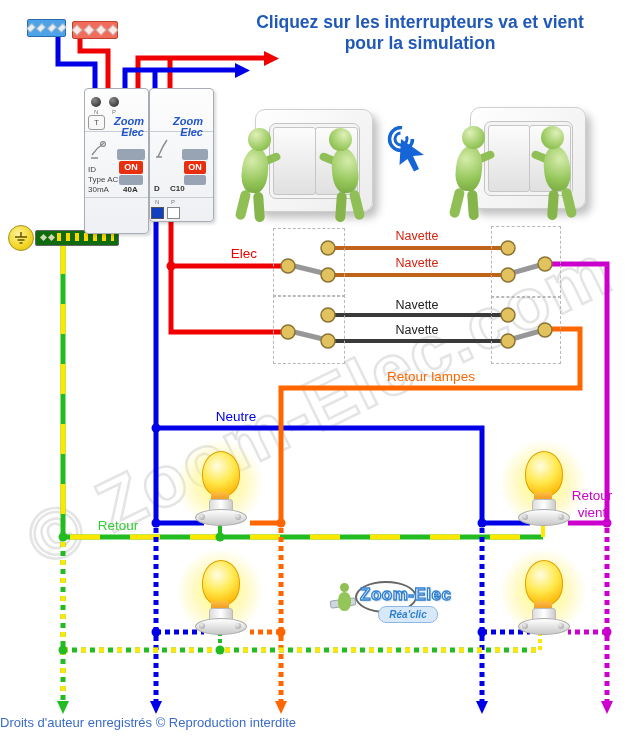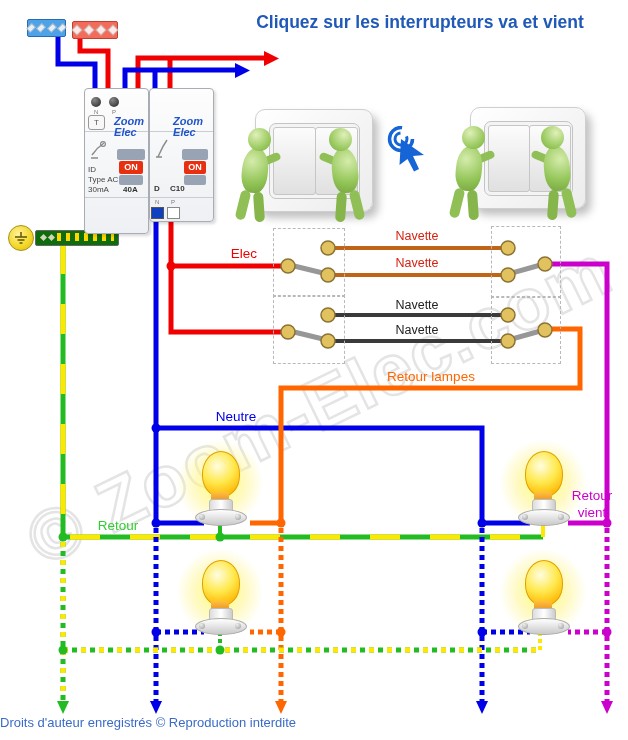--- a/index.html
+++ b/index.html
@@ -24,21 +24,21 @@
   .tblock .dia{width:6px;height:6px;transform:rotate(45deg);background:#fff;opacity:.85;
     border:1px solid rgba(0,0,0,.25);}
   
   .module{position:absolute;z-index:4;background:linear-gradient(180deg,#fdfdfd,#eef0f3);
     border:1px solid #a8adb5;border-radius:4px;box-shadow:2px 2px 3px rgba(0,0,0,.15);}
   .msep{position:absolute;left:0;width:100%;height:0;border-top:1px solid #c9cdd3;}
   .screw{position:absolute;width:10px;height:10px;border-radius:50%;
     background:radial-gradient(circle at 35% 30%,#888,#222);}
   .tinytxt{position:absolute;font-size:6px;color:#777;}
   .brand{position:absolute;font-size:11px;line-height:11px;font-weight:bold;font-style:italic;
-    color:var(--brand_blue);}
+    color:var(--brand_blue);text-align:right;}
   .tbtn{position:absolute;width:15px;height:13px;border:1.5px solid #999;border-radius:3px;
     font-size:8px;color:#555;text-align:center;line-height:13px;background:#f8f8f8;}
   .onlever-top{position:absolute;background:#98a4b4;border-radius:2px;}
   .onbtn{position:absolute;background:#e83010;border-radius:2px;color:#fff;
     font-size:9px;font-weight:bold;text-align:center;}
   .modtxt{position:absolute;font-size:8px;color:#444;}
   .termsq{position:absolute;width:11px;height:10px;border:1px solid #555;}
   
   .earthcircle{position:absolute;left:8px;top:225px;width:24px;height:24px;border-radius:50%;z-index:4;
     background:radial-gradient(circle at 40% 35%,#fff3a0,#f2d623 60%,#d8b810);
@@ -102,20 +102,21 @@
 </style>
 </head>
 <body>
 
 <div class="stage">
 
   <div class="watermark">© Zoom-Elec.com</div>
 
   <div class="title">
     <div>Cliquez sur les interrupteurs va et vient</div>
+    <div>pour la simulation</div>
   </div>
 
   <div class="tblock" style="left:27px;top:19px;width:37px;height:16px;background:#4da2e8;border:1px solid #2a6ab0;">
     <span class="dia"></span>
     <span class="dia"></span>
     <span class="dia"></span>
     <span class="dia"></span>
   </div>
   <div class="tblock" style="left:72px;top:21px;width:44px;height:16px;background:#f26b5b;border:1px solid #c04030;">
     <span class="dia"></span>
@@ -368,16 +369,24 @@
   <div class="lbl" style="left:377px;top:229px;width:80px;font-size:12.5px;color:var(--label_red);">Navette</div>
   <div class="lbl" style="left:377px;top:256px;width:80px;font-size:12.5px;color:var(--label_red);">Navette</div>
   <div class="lbl" style="left:377px;top:298px;width:80px;font-size:12.5px;color:#222;">Navette</div>
   <div class="lbl" style="left:377px;top:323px;width:80px;font-size:12.5px;color:#222;">Navette</div>
   <div class="lbl" style="left:376px;top:369px;width:110px;color:var(--retour_orange);">Retour lampes</div>
   <div class="lbl" style="left:564px;top:487px;width:56px;color:var(--retour_magenta);line-height:17px;">
     <div>Retour</div>
     <div>vient</div>
   </div>
 
+  <div class="logo">
+    <div class="lg-board"></div>
+    <div class="lg-body"></div>
+    <div class="lg-head"></div>
+    <div class="logo-ring"></div>
+    <div class="logo-name">Zoom-Elec</div>
+    <div class="logo-pill">Réa'clic</div>
+  </div>
 
   <div class="footer">Droits d'auteur enregistrés © Reproduction interdite</div>
 
 </div>
 
 </body></html>

